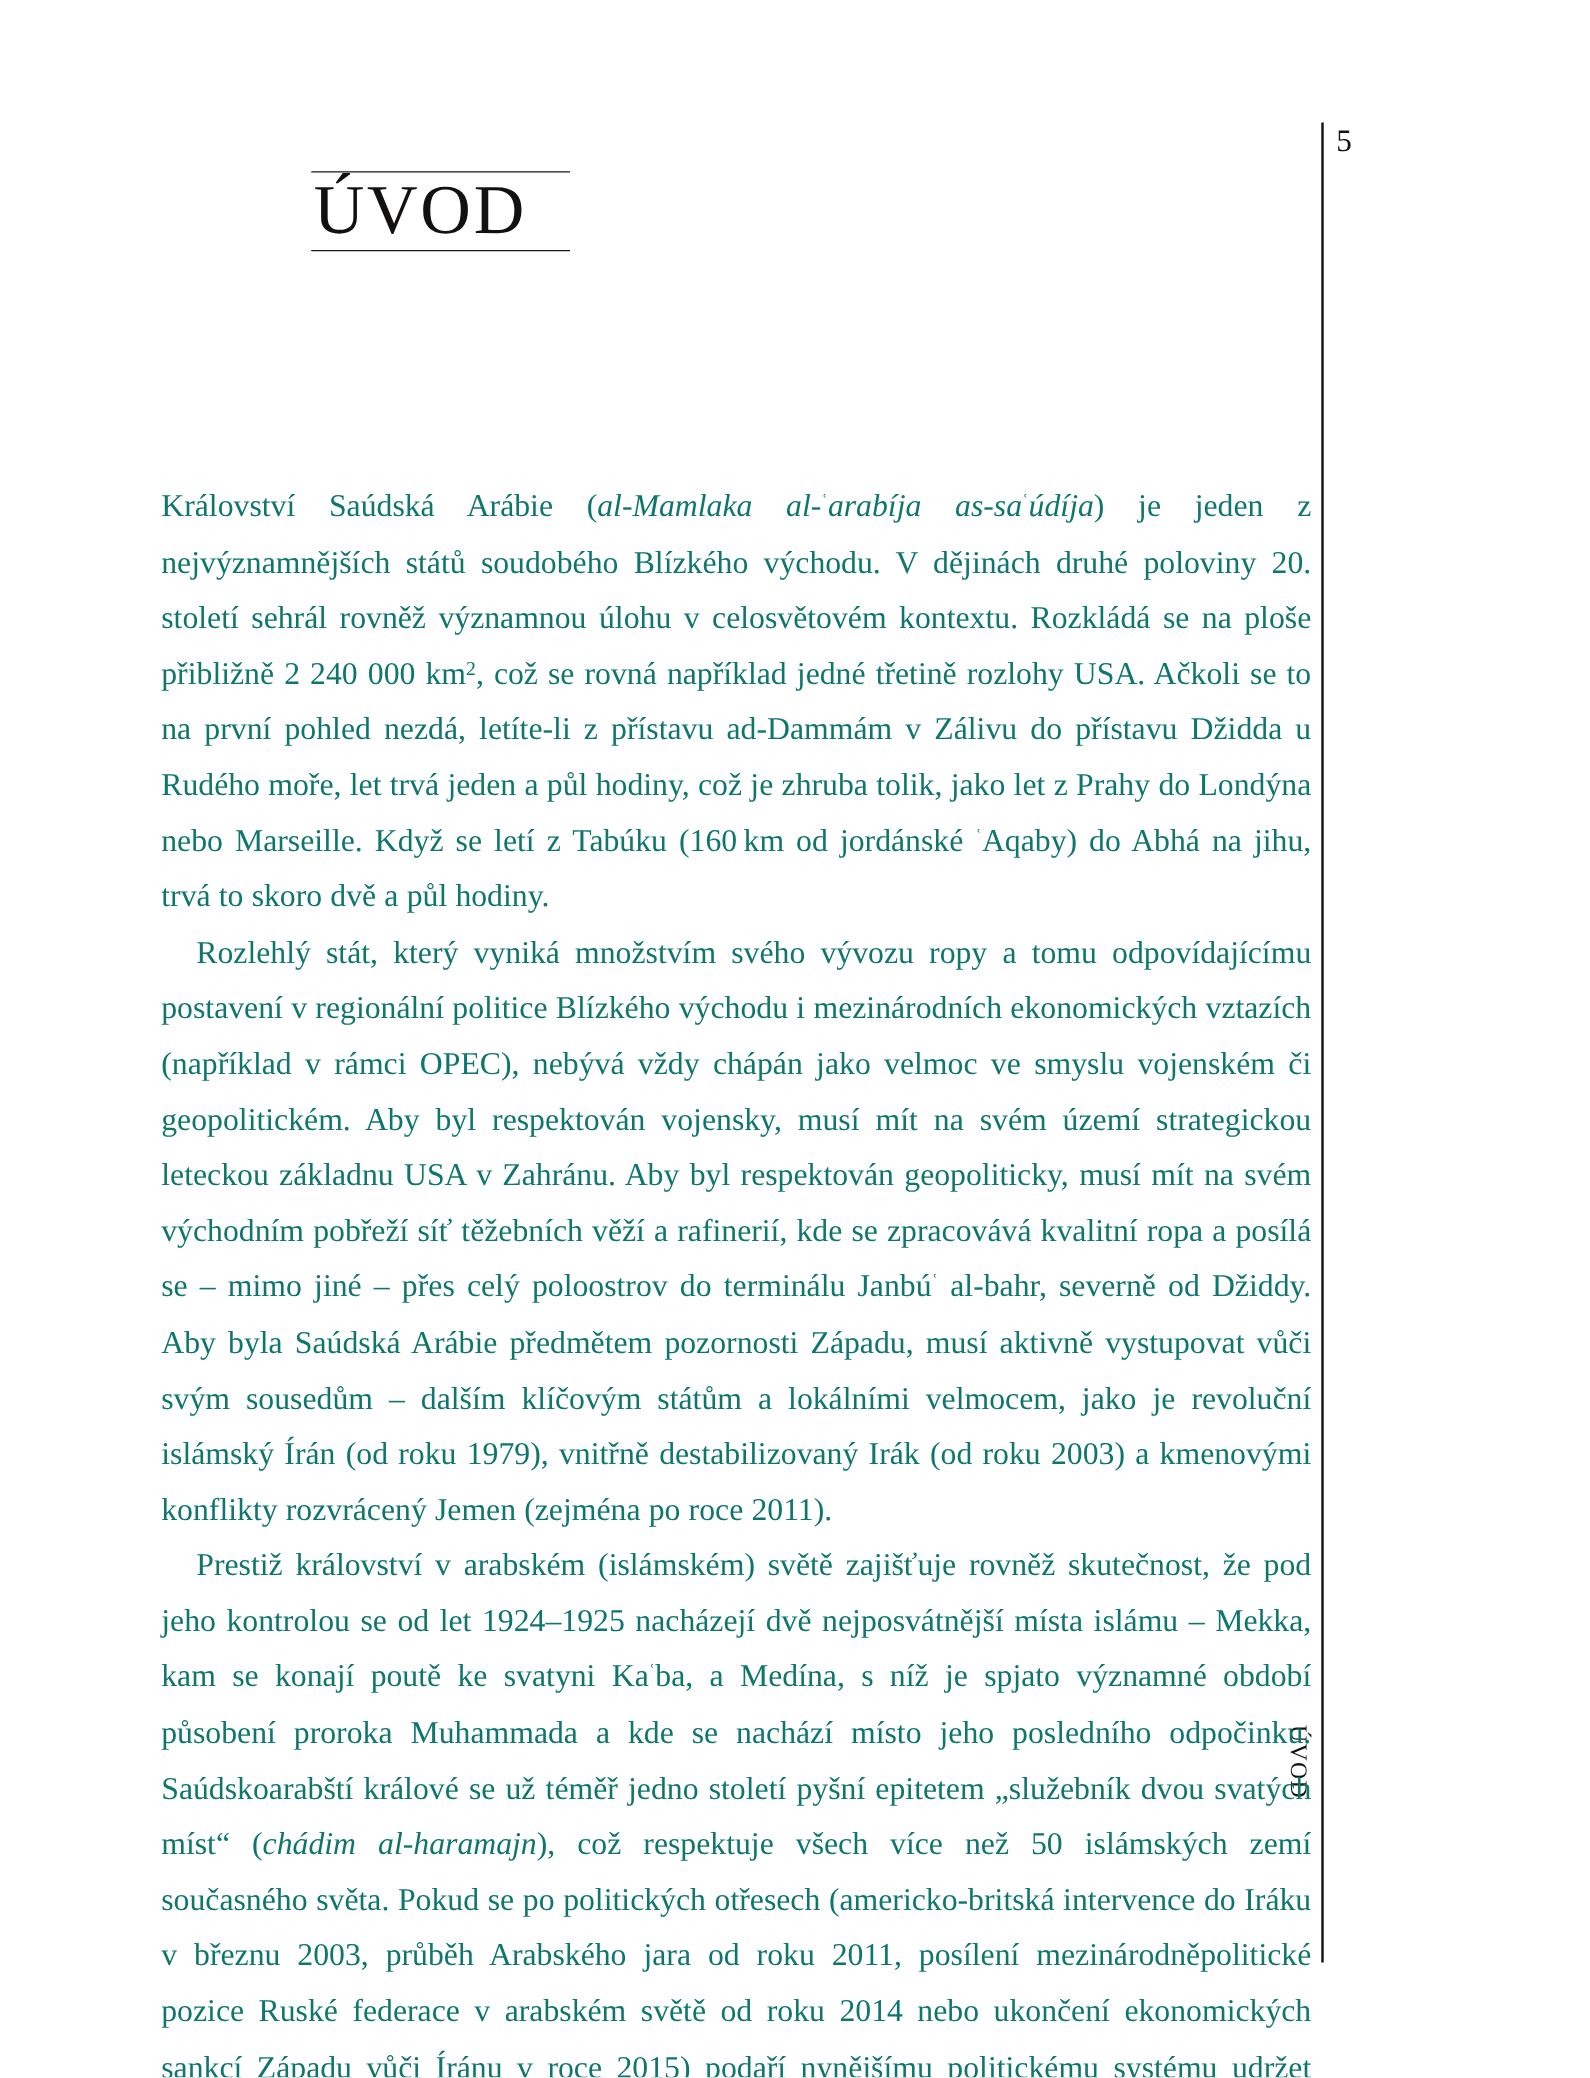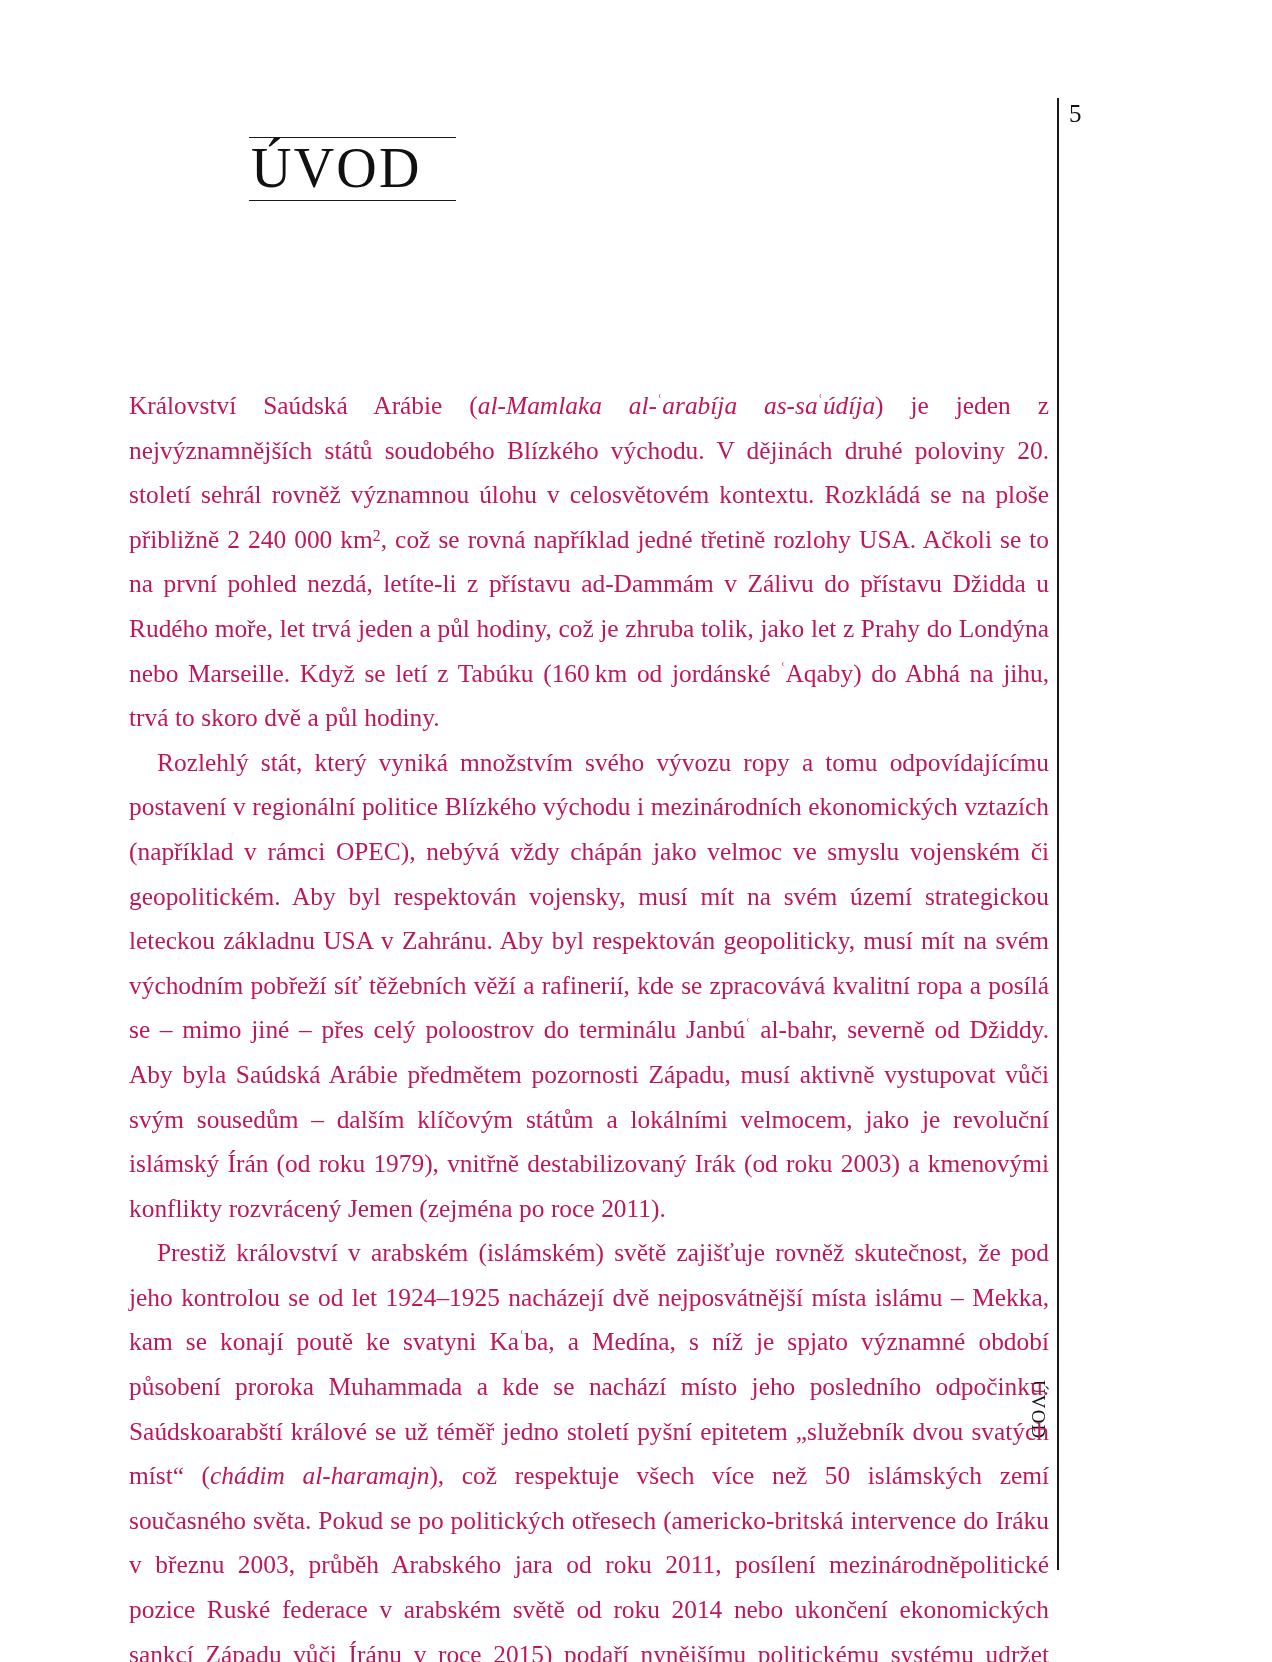--- a/index.html
+++ b/index.html
@@ -78,21 +78,21 @@
     top: 383px;
     width: 920px;
   }
   .textblock p {
     margin: 0;
     font-size: 25.4px;
     line-height: 44.6px;
     text-align: justify;
     text-justify: inter-word;
     hyphens: manual;
-    color: #be185d;
+    color: #0f766e;
     word-spacing: 0.2px;
   }
   .textblock p + p { text-indent: 28px; }
 
   .it { font-style: italic; }
   sup.ayn {
     font-size: 0.62em;
     vertical-align: 0.42em;
     line-height: 0;
     font-style: normal;

